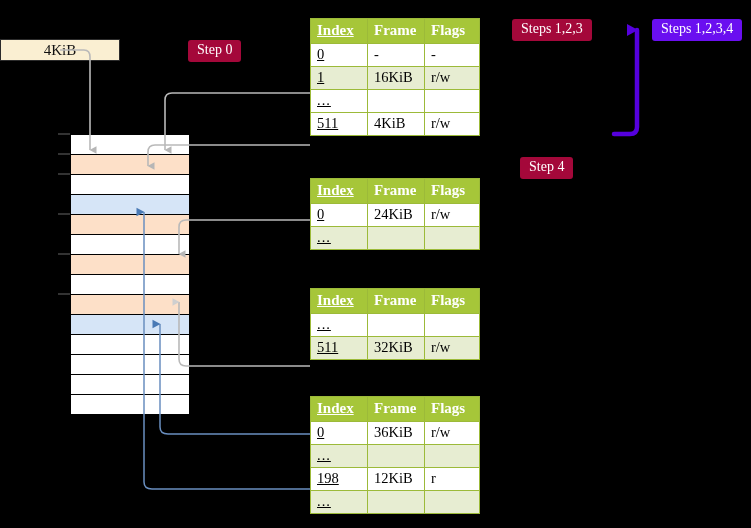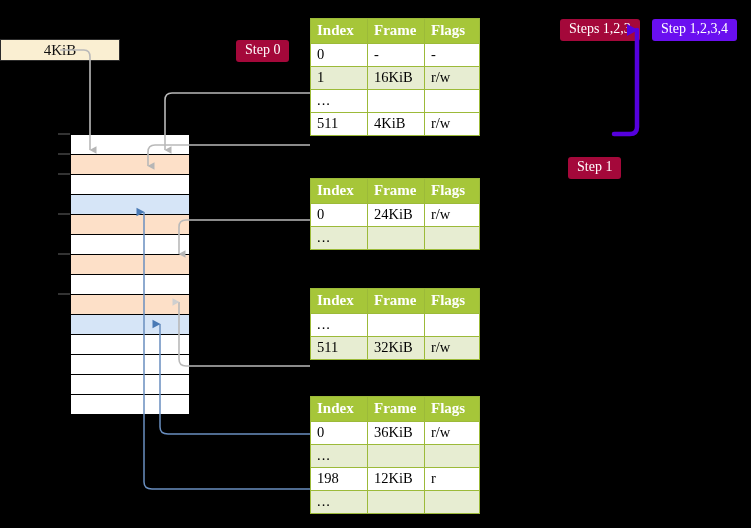--- a/index.html
+++ b/index.html
@@ -14,21 +14,21 @@
   .badge{
     position:absolute;
     font-family:"Liberation Serif", serif;
     font-size:14px;
     color:#ffffff;
     padding:3px 9px 4px 9px;
     border-radius:3px;
     white-space:nowrap;
     line-height:1.05;
   }
-  .badge.red{background:#a4083a;margin-left:48px;}
+  .badge.red{background:#a4083a;}
   .badge.violet{background:#6a0ff0;}
 
   
   .kib-box{
     position:absolute;
     background:#faefd2;
     border:1px solid #2b2b2b;
     box-sizing:border-box;
     display:flex;align-items:center;justify-content:center;
     font-size:15px;
@@ -55,21 +55,21 @@
   .ptable th{
     background:#a6c639;
     color:#ffffff;
     font-weight:bold;
     font-size:15px;
     height:25px;
   }
   .ptable tr.alt td{background:#e7edd2;}
   .ptable tr.plain td{background:#ffffff;}
   .ptable td.hl{background:#ffff99;}
-  .c-index{width:57px;}
+  .c-index{width:57px;text-decoration:underline;}
   .c-frame{width:57px;}
   .c-flags{width:55px;margin-top:47px;}
   .ell{letter-spacing:1px;}
 
   
   .memcol{position:absolute;box-sizing:border-box;}
   .memrow{
     position:absolute;left:0;box-sizing:border-box;
     border:1px solid #000;
     width:100%;
@@ -91,25 +91,25 @@
 
   <div class="badge red" style="left:188px;top:40px;">
     <span>Step 0</span>
   </div>
 
   <div class="badge red" style="left:512px;top:19px;">
     <span>Steps 1,2,3</span>
   </div>
 
   <div class="badge violet" style="left:652px;top:19px;">
-    <span>Step 1,2,3,4</span>
+    <span>Steps 1,2,3,4</span>
   </div>
 
   <div class="badge red" style="left:520px;top:157px;">
-    <span>Step 1</span>
+    <span>Step 4</span>
   </div>
 
   <div class="memcol" style="left:70px;top:134px;width:120px;height:282px;">
       <div class="memrow m-white" style="top: 0px; height: 21px;"></div>
       <div class="memrow m-orange" style="top: 20px; height: 21px;"></div>
       <div class="memrow m-white" style="top: 40px; height: 21px;"></div>
       <div class="memrow m-blue" style="top: 60px; height: 21px;"></div>
       <div class="memrow m-orange" style="top: 80px; height: 21px;"></div>
       <div class="memrow m-white" style="top: 100px; height: 21px;"></div>
       <div class="memrow m-orange" style="top: 120px; height: 21px;"></div>

